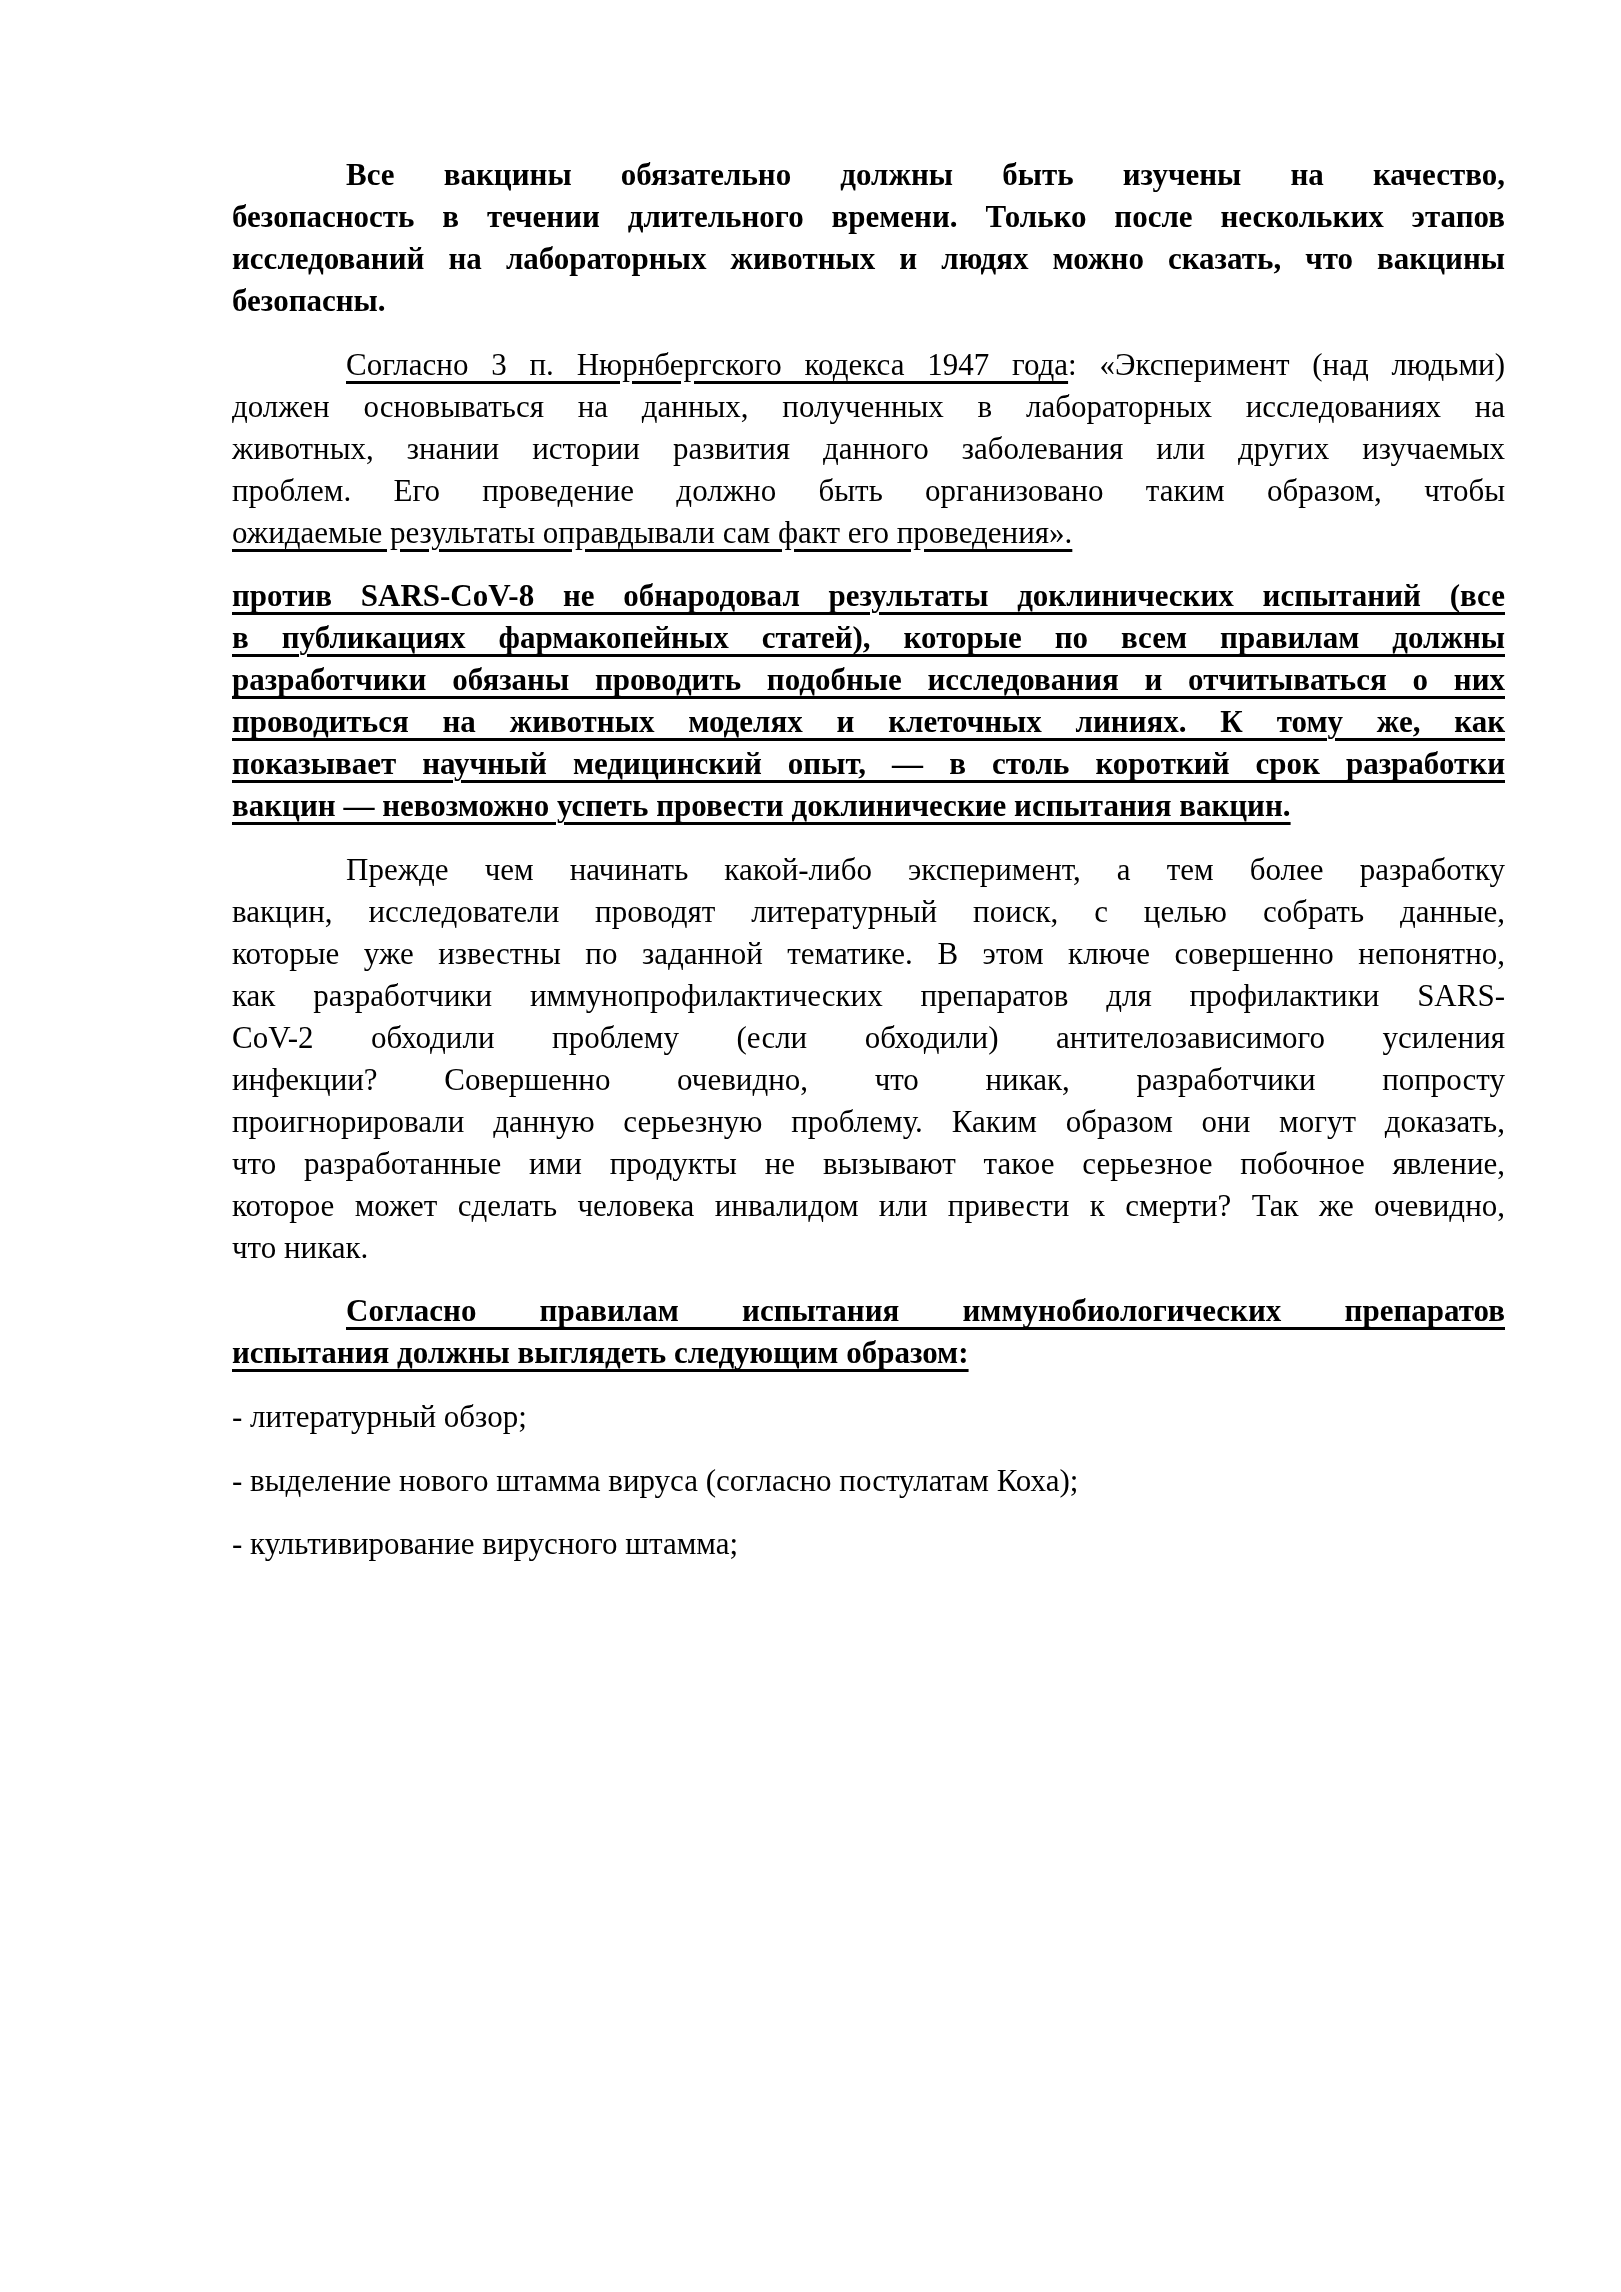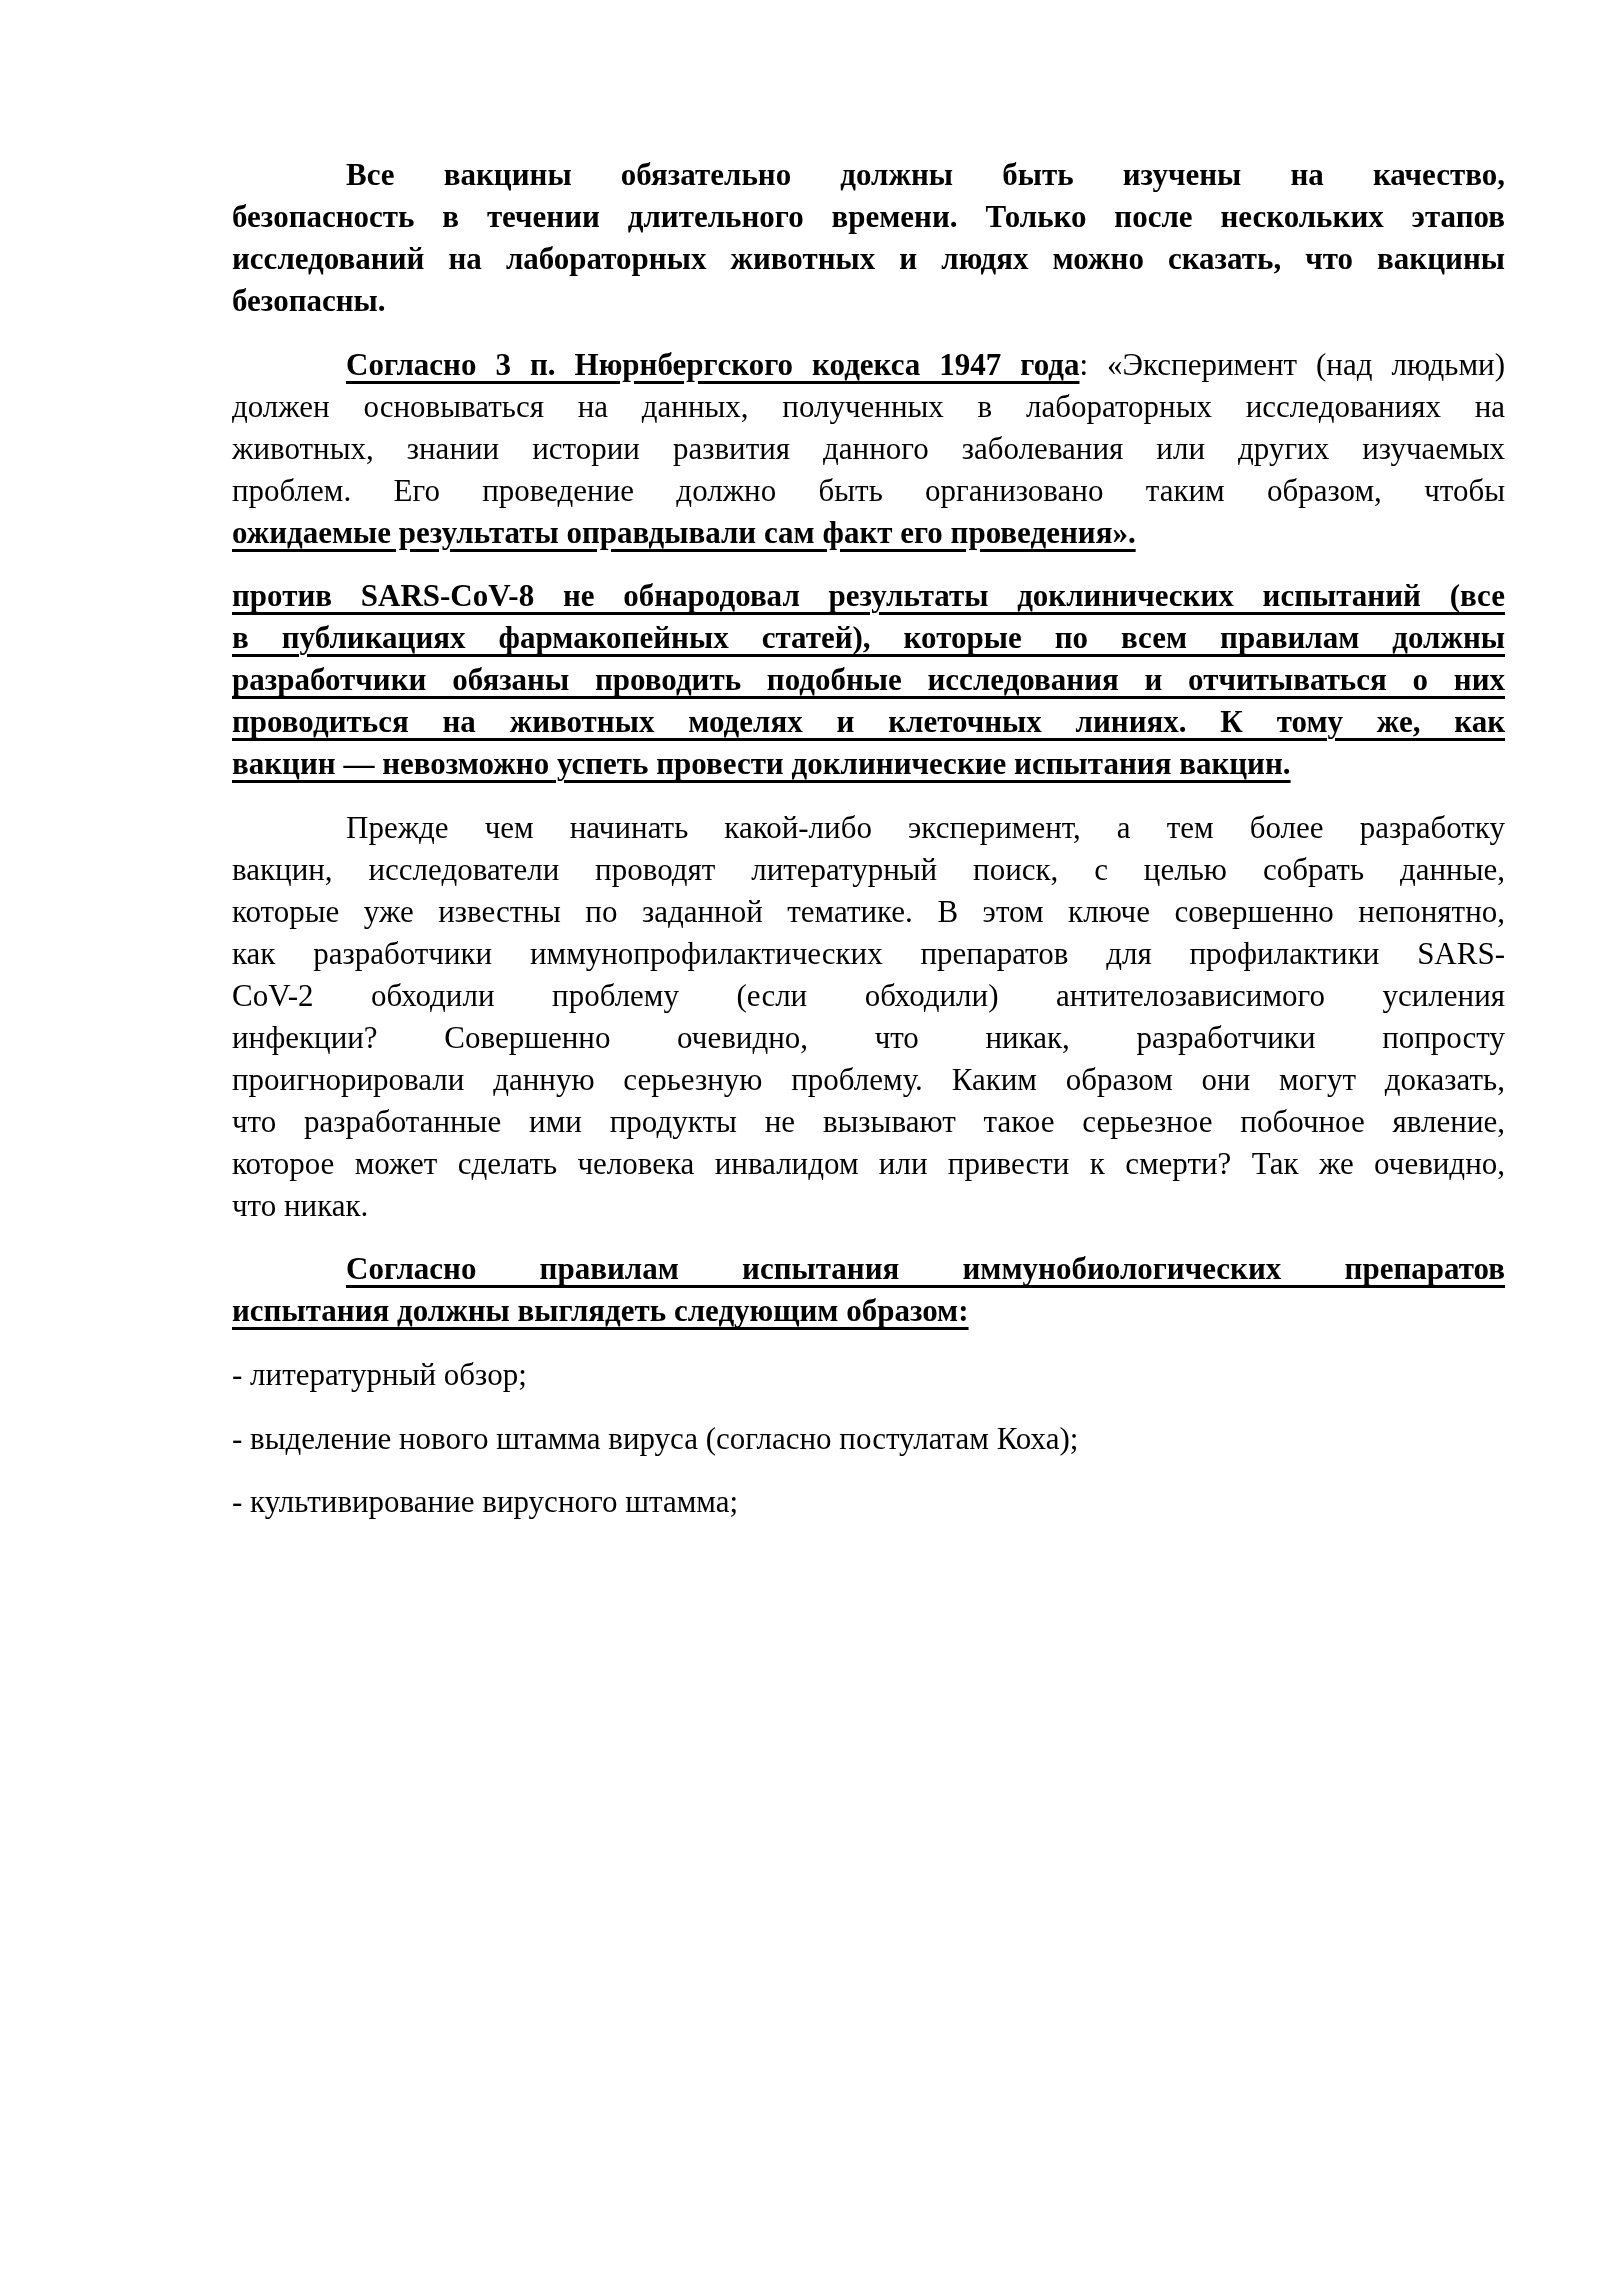--- a/index.html
+++ b/index.html
@@ -34,21 +34,21 @@
   .line.nojust {
     text-align-last: left;
   }
   .line.indent {
     padding-left: 114px;
   }
   .run { text-decoration: none; }
   .s-n { font-weight: normal; }
   .s-b { font-weight: bold; }
   .s-u {
-    font-weight: bold;
+    font-weight: normal;
     text-decoration: underline;
     text-decoration-thickness: 2.5px;
     text-underline-offset: 5.9px;
   }
   .s-bu {
     font-weight: bold;
     text-decoration: underline;
     text-decoration-thickness: 2.9px;
     text-underline-offset: 5.9px;
   }
@@ -69,20 +69,21 @@
         <div class="line"><span class="run s-n">должен основываться на данных, полученных в лабораторных исследованиях на</span></div>
         <div class="line"><span class="run s-n">животных, знании истории развития данного заболевания или других изучаемых</span></div>
         <div class="line"><span class="run s-n">проблем. Его проведение должно быть организовано таким образом, чтобы</span></div>
         <div class="line nojust"><span class="run s-u">ожидаемые результаты оправдывали сам факт его проведения».</span></div>
       </div>
       <div class="block">
         <div class="line"><span class="run s-bu">против SARS-CoV-8 не обнародовал результаты доклинических испытаний (все</span></div>
         <div class="line"><span class="run s-bu">в публикациях фармакопейных статей), которые по всем правилам должны</span></div>
         <div class="line"><span class="run s-bu">разработчики обязаны проводить подобные исследования и отчитываться о них</span></div>
         <div class="line"><span class="run s-bu">проводиться на животных моделях и клеточных линиях. К тому же, как</span></div>
+        <div class="line"><span class="run s-bu">показывает научный медицинский опыт, — в столь короткий срок разработки</span></div>
         <div class="line nojust"><span class="run s-bu">вакцин — невозможно успеть провести доклинические испытания вакцин.</span></div>
       </div>
       <div class="block">
         <div class="line indent"><span class="run s-n">Прежде чем начинать какой-либо эксперимент, а тем более разработку</span></div>
         <div class="line"><span class="run s-n">вакцин, исследователи проводят литературный поиск, с целью собрать данные,</span></div>
         <div class="line"><span class="run s-n">которые уже известны по заданной тематике. В этом ключе совершенно непонятно,</span></div>
         <div class="line"><span class="run s-n">как разработчики иммунопрофилактических препаратов для профилактики SARS-</span></div>
         <div class="line"><span class="run s-n">CoV-2 обходили проблему (если обходили) антителозависимого усиления</span></div>
         <div class="line"><span class="run s-n">инфекции? Совершенно очевидно, что никак, разработчики попросту</span></div>
         <div class="line"><span class="run s-n">проигнорировали данную серьезную проблему.  Каким образом они могут доказать,</span></div>

